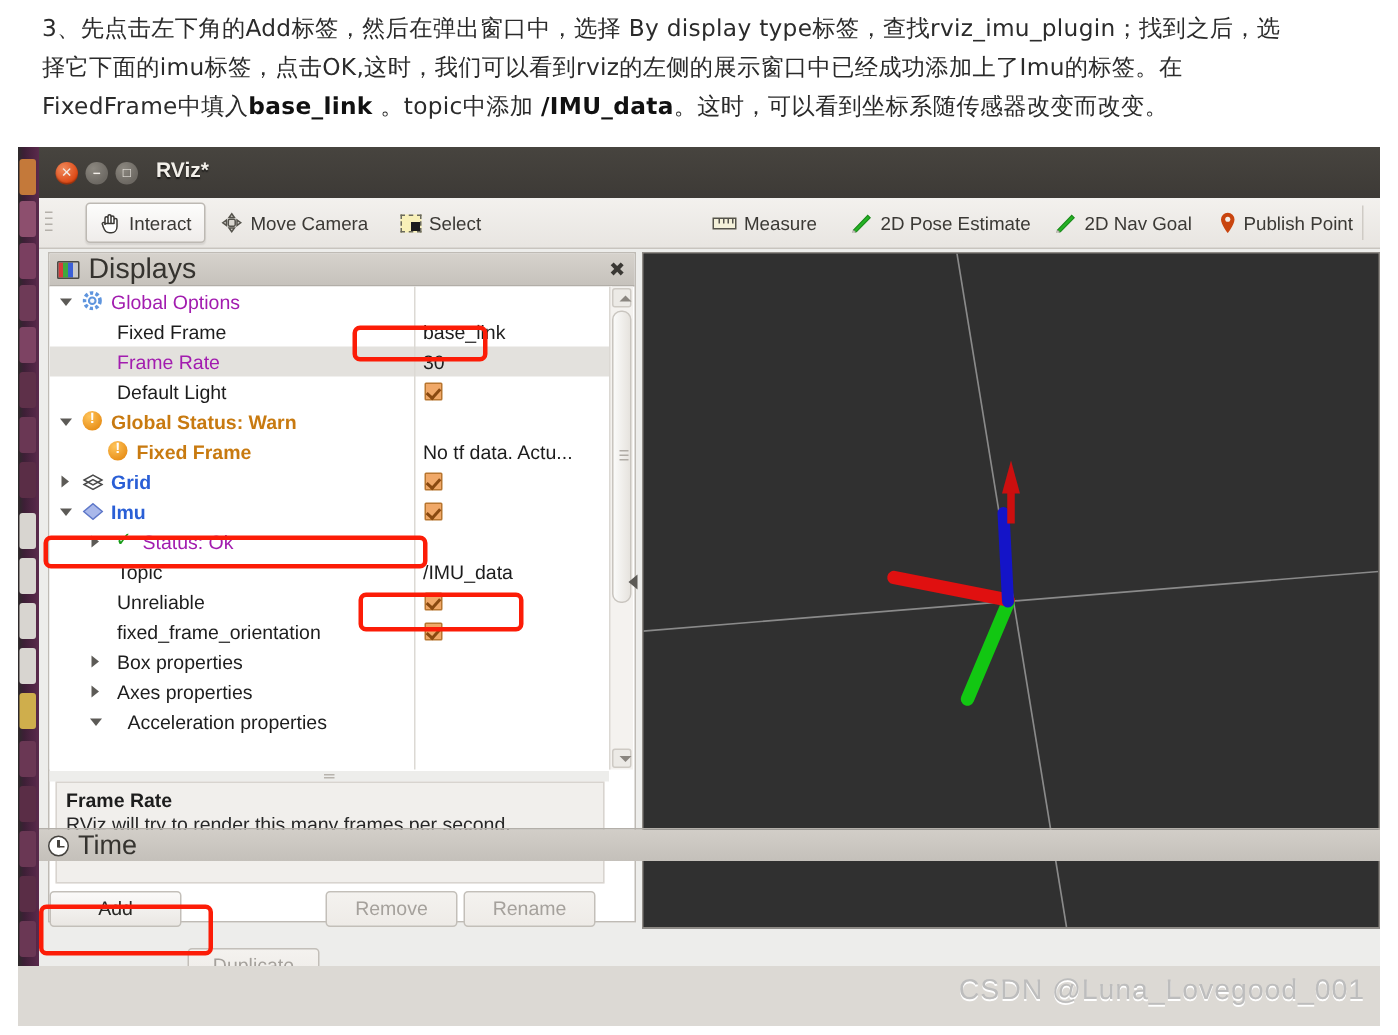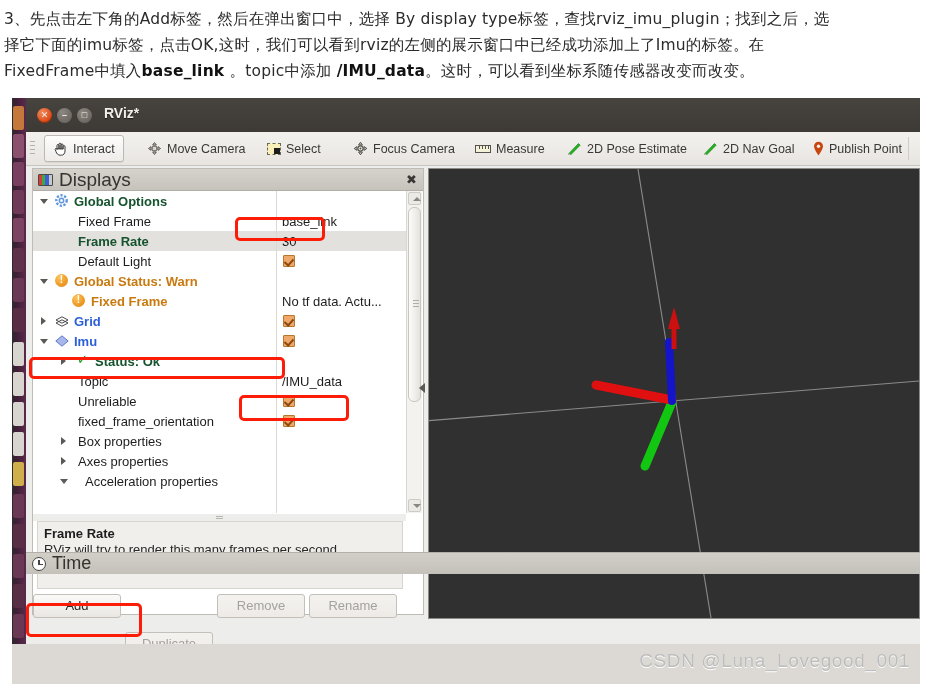--- a/index.html
+++ b/index.html
@@ -8,21 +8,21 @@
     background:#ffffff;
     font-family:"Liberation Sans","DejaVu Sans",sans-serif;
     overflow:hidden;
     position:relative;
   }
 
   
   #article{
     position:absolute;left:0;top:0;width:932px;height:96px;
     background:#fff;
-    padding:6px 14px 0 4px;
+    padding:6px 14px 0 28px;
     box-sizing:border-box;
   }
   #article p{
     margin:0;
     font-size:15.5px;
     line-height:26px;
     color:#2b2b2b;
     letter-spacing:.2px;
     font-family:"DejaVu Sans","Liberation Sans",sans-serif;
   }
@@ -151,21 +151,21 @@
     position:absolute;left:250px;width:12px;height:12px;
     background:#f0a868;border:1px solid #b8762f;box-sizing:border-box;border-radius:1px;
   }
   .chk:after{
     content:"";position:absolute;left:2px;top:1px;width:4px;height:7px;
     border:solid #8a4a10;border-width:0 2px 2px 0;transform:rotate(42deg);
   }
   .swatch{position:absolute;left:249px;top:4px;width:11px;height:11px;background:#303030;border:1px solid #1a1a1a;box-sizing:border-box;}
   .blue{color:#2a5fd6;font-weight:bold;}
   .orange{color:#c87a10;font-weight:bold;}
-  .dark{color:#14532d;font-weight:bold;}
+  .dark{color:#a21caf;font-weight:normal;}
 
   
   .gearico{position:absolute;width:13px;height:13px;}
   .warnico{position:absolute;width:13px;height:13px;border-radius:50%;
     background:radial-gradient(circle at 35% 28%,#ffc45a,#e8901a 75%);}
   .warnico:after{content:"!";position:absolute;left:0;top:-1px;width:13px;text-align:center;
     color:#fff;font-size:10px;font-weight:bold;line-height:14px;}
   .gridico{position:absolute;width:14px;height:11px;}
   .imuico{position:absolute;width:14px;height:12px;}
   .okico{position:absolute;width:12px;height:12px;color:#179c17;font-size:13px;font-weight:bold;line-height:12px;}
@@ -295,21 +295,21 @@
     </div>
 
     <div id="toolbar">
       <div id="tbhandle">
           <i></i>
           <i></i>
           <i></i>
           <i></i>
         </div>
 
-      <div class="tbtn active" style="left:18px;text-align:right;">
+      <div class="tbtn active" style="left:31px;text-align:right;">
         <span class="ic ic-hand">
           <svg width="15" height="15" viewBox="0 0 15 15">
             <path d="M4 9 V4.5a1 1 0 0 1 2 0V8 M6 8V3.2a1 1 0 0 1 2 0V8 M8 8V4a1 1 0 0 1 2 0v4.2 M10 8V5.6a1 1 0 0 1 2 0V10c0 2.6-1.6 4.2-3.8 4.2H7.2C5 14.2 3.6 12.6 3 10.6L2.2 8.4c-.3-.9 1-1.5 1.6-.6z" fill="#fff" stroke="#3a3834" stroke-width="1" stroke-linejoin="round"></path>
           </svg>
         </span>
         <span>Interact</span>
       </div>
 
       <div class="tbtn" style="left:112px;">
         <span class="ic ic-move">
@@ -324,35 +324,20 @@
           </svg>
         </span>
         <span>Move Camera</span>
       </div>
 
       <div class="tbtn" style="left:232px;">
         <span class="ic ic-select"></span>
         <span>Select</span>
       </div>
 
-      <div class="tbtn" style="left:318px;">
-        <span class="ic ic-move">
-          <svg width="15" height="15" viewBox="0 0 15 15">
-            <g stroke="#55534c" stroke-width="1" fill="#cfccc6">
-              <path d="M7.5 1.2 9.4 4H5.6z"></path>
-                <path d="M7.5 13.8 5.6 11h3.8z"></path>
-              <path d="M1.2 7.5 4 5.6v3.8z"></path>
-                <path d="M13.8 7.5 11 9.4V5.6z"></path>
-            </g>
-            <circle cx="7.5" cy="7.5" r="2.6" fill="none" stroke="#55534c" stroke-width="1.1"></circle>
-            <circle cx="7.5" cy="7.5" r="1" fill="#55534c"></circle>
-          </svg>
-        </span>
-        <span>Focus Camera</span>
-      </div>
 
       <div class="tbtn" style="left:440px;">
         <span class="ic ic-measure">
           <i style="left:3px;"></i>
             <i style="left:6px;"></i>
             <i style="left:9px;"></i>
             <i style="left:12px;"></i>
         </span>
         <span>Measure</span>
       </div>

